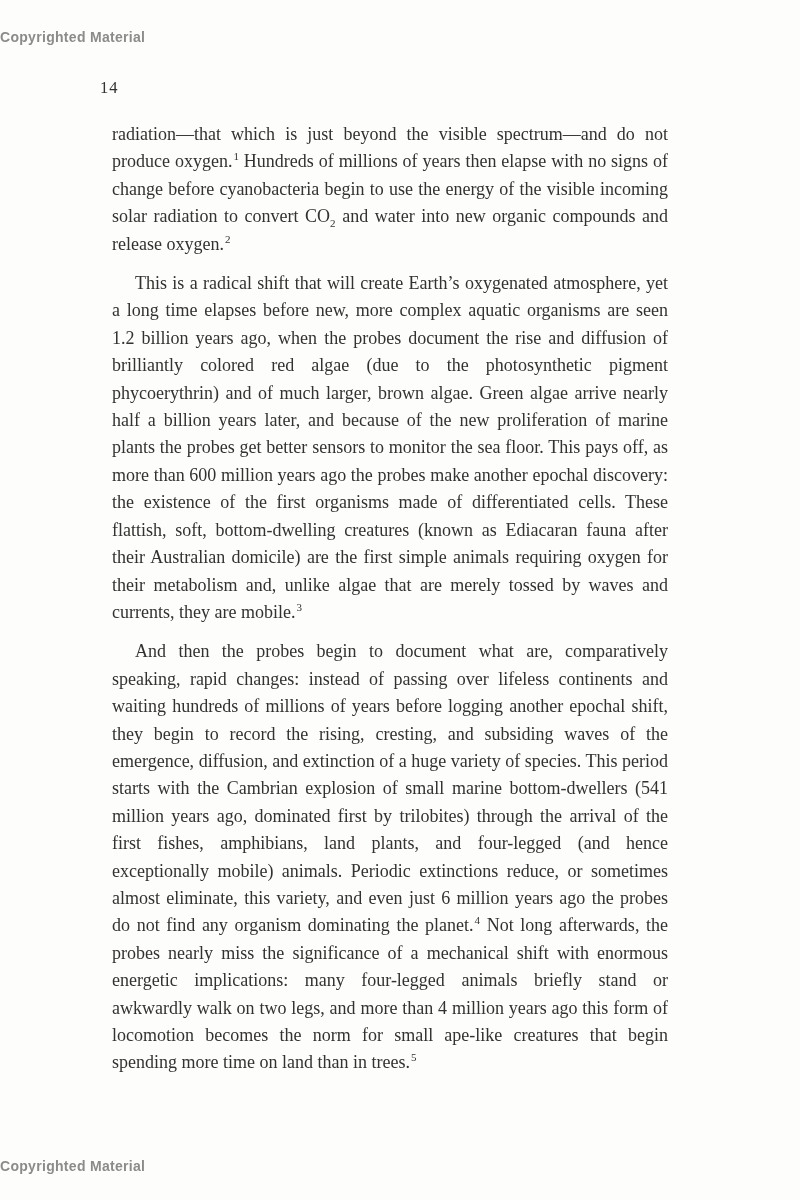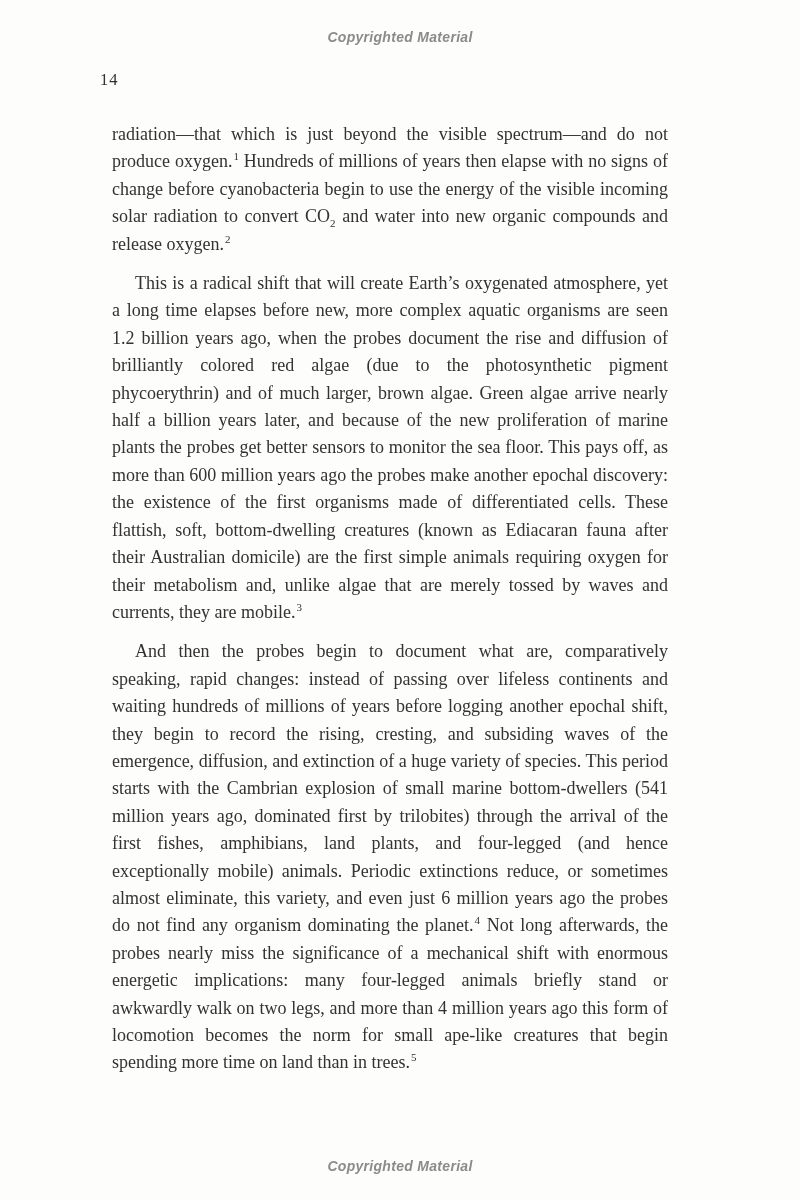--- a/index.html
+++ b/index.html
@@ -6,38 +6,36 @@
   .page {
     width: 800px;
     height: 1200px;
     position: relative;
     background: #fdfdfc;
     font-family: "Liberation Serif", serif;
     overflow: hidden;
     box-sizing: border-box;
   }
   .copyright {
-    text-align: center;
     font-family: "Liberation Sans", sans-serif;
     font-weight: bold;
     font-size: 14px;
     color: var(--copyright-gray, #8b8b89);
     letter-spacing: 0.3px;
-    font-style: italic;
   }
   .header-copyright { padding-top: 29px; }
   .running-head {
     position: relative;
     margin-top: 25px;
     height: 24px;
   }
   .page-number {
     position: absolute;
     left: 100px;
-    top: 0;
+    top: 8px;
     font-size: 16.5px;
     color: var(--text-color, #333230);
     letter-spacing: 1px;
   }
   .running-title {
     display: block;
     text-align: center;
     font-style: italic;
     font-size: 17.5px;
     color: #26251f;

